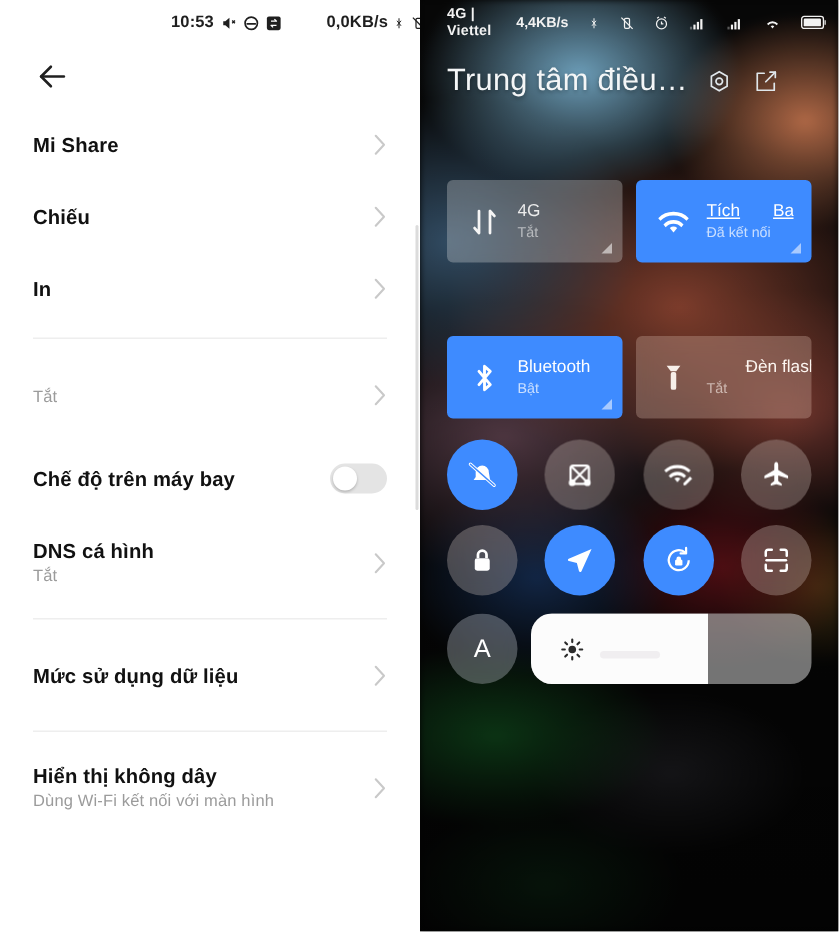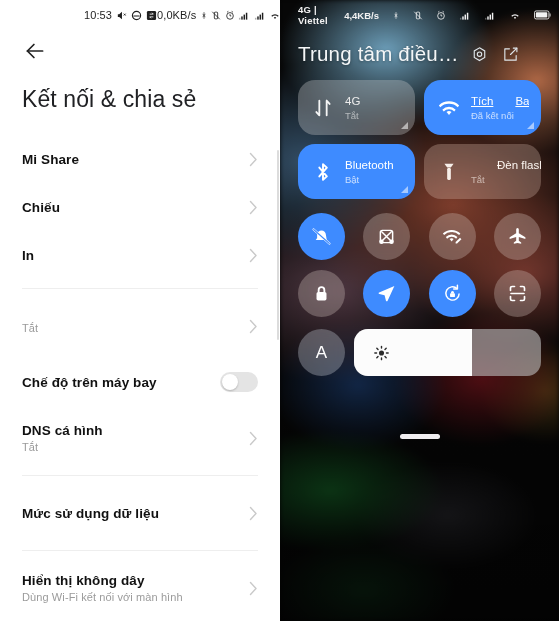--- a/index.html
+++ b/index.html
@@ -20,21 +20,21 @@
   }
   .statusbar-l {
     height:30px;
     display:flex; align-items:center;
     color:#1f1f1f;
     font-size:10.5px; font-weight:bold;
     padding:0 8px 0 0;
   }
   .sb-l-left { display:flex; align-items:center; gap:4px; margin-left:84px; }
   .sb-l-right { display:flex; align-items:center; gap:3.5px; margin-left:auto; }
-  .sb-time { font-size:11px; font-weight:normal; letter-spacing:0.1px; }
+  .sb-time { font-size:11px; font-weight:bold; letter-spacing:0.1px;margin-left:30px; }
   .sb-ico { display:inline-flex; align-items:center; justify-content:center; }
   .sb-ico svg { display:block; }
 
   .backrow { height:42px; display:flex; align-items:center; padding-left:22px; }
   .back-arrow { width:26px; height:26px; color:#202020; }
 
   .page-title {
     font-size:23px; color:#202124; font-weight:400;
     padding:14px 22px 22px 22px; letter-spacing:0.1px;
   }
@@ -114,23 +114,23 @@
     font-size:20.5px; color:#f4f6f7; font-weight:400;
     letter-spacing:.2px; text-shadow:0 1px 3px rgba(0,0,0,.35);
   }
   .cc-head-icons { display:flex; align-items:center; gap:14px; margin-left:12px; }
   .cc-hic { width:17px; height:17px; color:#dfe6ea; }
   .cc-hic svg{display:block;}
 
   .tiles { padding:14px 18px 0 18px; display:flex; flex-direction:column; gap:9px; }
   .tile-row { display:flex; gap:9px; }
   .tile {
-    flex:1 1 0; height:55px; border-radius:17px;
+    flex:1 1 0; height:55px; border-radius:4px;
     position:relative; display:flex; align-items:center;
-    padding:0 0 0 14px; overflow:hidden;
+    padding:0 0 0 14px; overflow:hidden;margin-top:40px;
   }
   .tile.on  { background:#3e8bff; }
   .tile.off { background:rgba(225,225,225,.30); backdrop-filter:blur(6px); }
   .tile.off2{ background:rgba(232,206,190,.28); backdrop-filter:blur(6px); }
   .tile-ico { width:22px; height:22px; flex:0 0 auto; color:#fff; }
   .tile.off .tile-ico { color:#f5f5f5; }
   .tile.off2 .tile-ico{ color:#f7efe9; }
   .tile-ico svg{display:block;}
   .tile-txt { margin-left:11px; min-width:0; }
   .tile-name {
@@ -264,21 +264,20 @@
 
   <div class="backrow">
     <span class="back-arrow">
       <svg width="26" height="26" viewBox="0 0 24 24" fill="none" stroke="#202020" stroke-width="1.6" stroke-linecap="round" stroke-linejoin="round">
           <path d="M19 12 H5"></path>
           <path d="M11 6 L5 12 l6 6"></path>
         </svg>
     </span>
   </div>
 
-  <div class="page-title">Kết nối &amp; chia sẻ</div>
 
   <div class="list">
 
     <div class="row">
       <div class="row-text">
         <div class="row-title">Mi Share</div>
       </div>
       <span class="chev">
         <svg width="9" height="15" viewBox="0 0 9 15" fill="none" stroke="#c9c9c9" stroke-width="1.4" stroke-linecap="round" stroke-linejoin="round">
             <path d="M1.5 1.5 L7 7.5 L1.5 13.5"></path>

